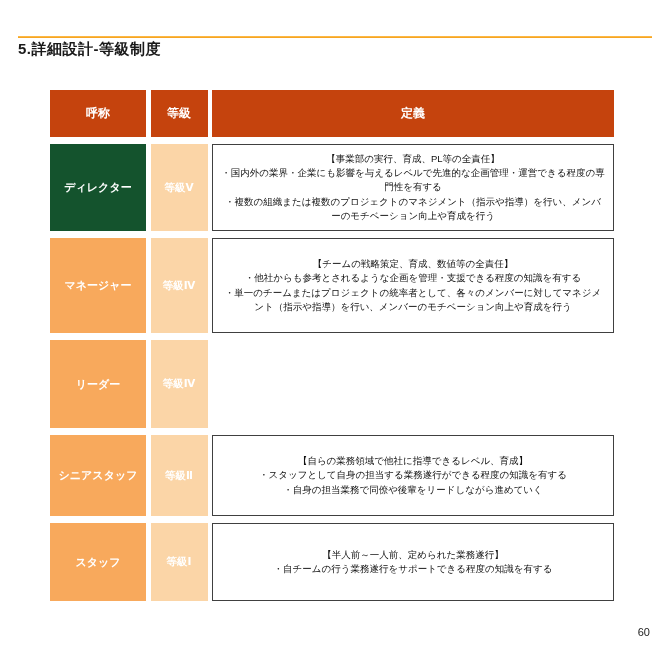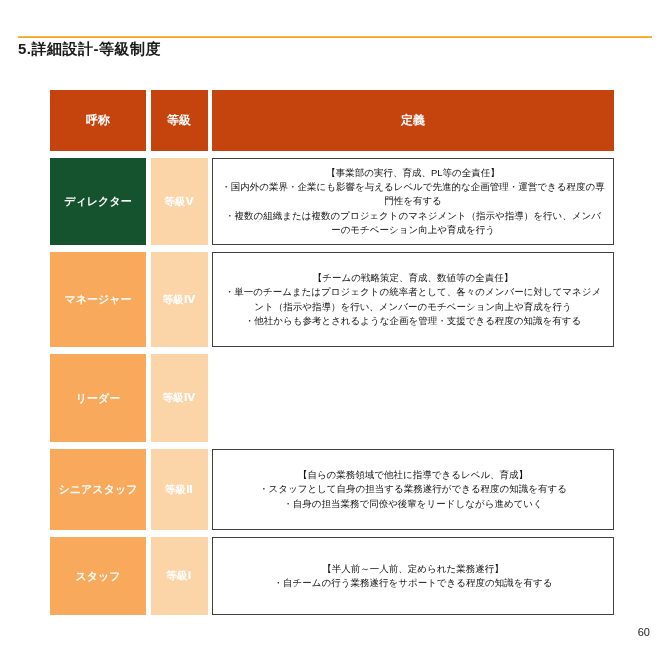--- a/index.html
+++ b/index.html
@@ -9,21 +9,21 @@
   
   .title{position:absolute;left:18px;top:10px;font-size:15px;font-weight:bold;color:#1a1a1a;letter-spacing:.5px;margin-top:30px;}
   .accent-line{position:absolute;left:18px;top:36px;width:634px;height:2px;background:linear-gradient(#ffc155,#f39c12);}
 
   
   .gtable{position:absolute;left:50px;top:90px;width:564px;}
   .grow{display:grid;grid-template-columns:96px 57px 402px;column-gap:4.5px;margin-bottom:7px;}
   .grow:last-child{margin-bottom:0;}
 
   .hcell{display:flex;align-items:center;justify-content:center;
-         color:#ffffff;font-weight:bold;font-size:12px;height:61px;}
+         color:#ffffff;font-weight:bold;font-size:12px;height:47px;}
 
   .namecell{display:flex;align-items:center;justify-content:center;text-align:center;
             color:#ffffff;font-weight:bold;font-size:11px;}
   .gradecell{display:flex;align-items:center;justify-content:center;text-align:center;
              color:#ffffff;font-weight:bold;font-size:10.5px;}
   .defcell{background:#ffffff;border:1px solid #404040;color:#111111;
            font-size:9.5px;line-height:1.5;padding:6px 8px;
            display:flex;flex-direction:column;justify-content:center;text-align:center;}
 
   
@@ -58,22 +58,22 @@
             <div>・国内外の業界・企業にも影響を与えるレベルで先進的な企画管理・運営できる程度の専門性を有する</div>
             <div>・複数の組織または複数のプロジェクトのマネジメント（指示や指導）を行い、メンバーのモチベーション向上や育成を行う</div>
           </div>
   </div>
 
   <div class="grow r2">
     <div class="namecell" style="background: rgb(248, 169, 92);">マネージャー</div>
     <div class="gradecell" style="background: rgb(251, 213, 167);">等級Ⅳ</div>
     <div class="defcell">
             <div>【チームの戦略策定、育成、数値等の全責任】</div>
+            <div>・他社からも参考とされるような企画を管理・支援できる程度の知識を有する</div>
             <div>・単一のチームまたはプロジェクトの統率者として、各々のメンバーに対してマネジメント（指示や指導）を行い、メンバーのモチベーション向上や育成を行う</div>
-            <div>・他社からも参考とされるような企画を管理・支援できる程度の知識を有する</div>
           </div>
   </div>
 
   <div class="grow r3">
     <div class="namecell" style="background: rgb(248, 169, 92);">リーダー</div>
     <div class="gradecell" style="background: rgb(251, 213, 167);">等級Ⅳ</div>
   </div>
 
   <div class="grow r4">
     <div class="namecell" style="background: rgb(248, 169, 92);">シニアスタッフ</div>

